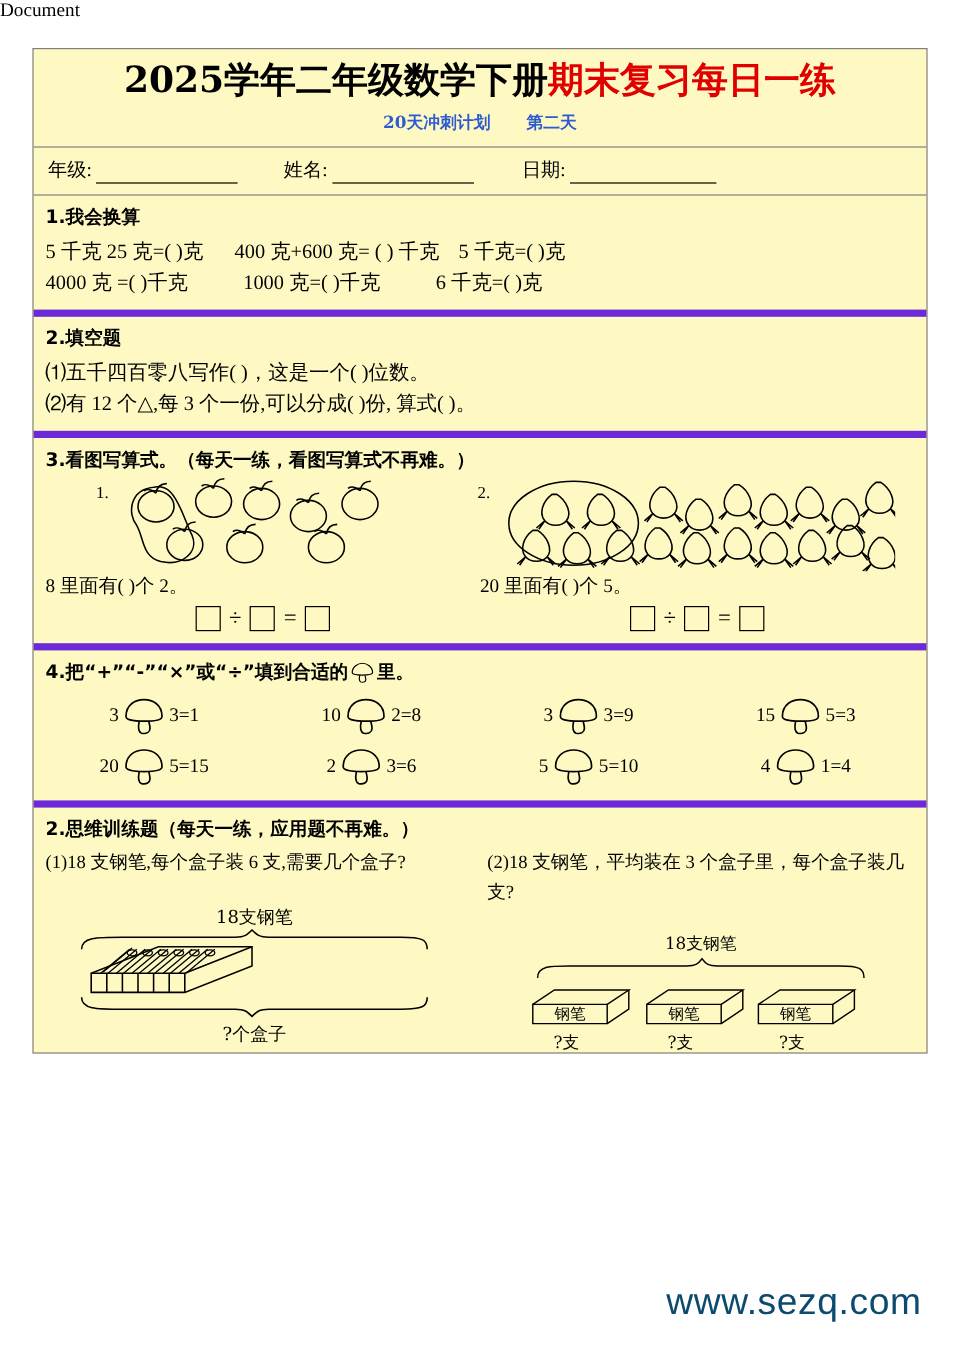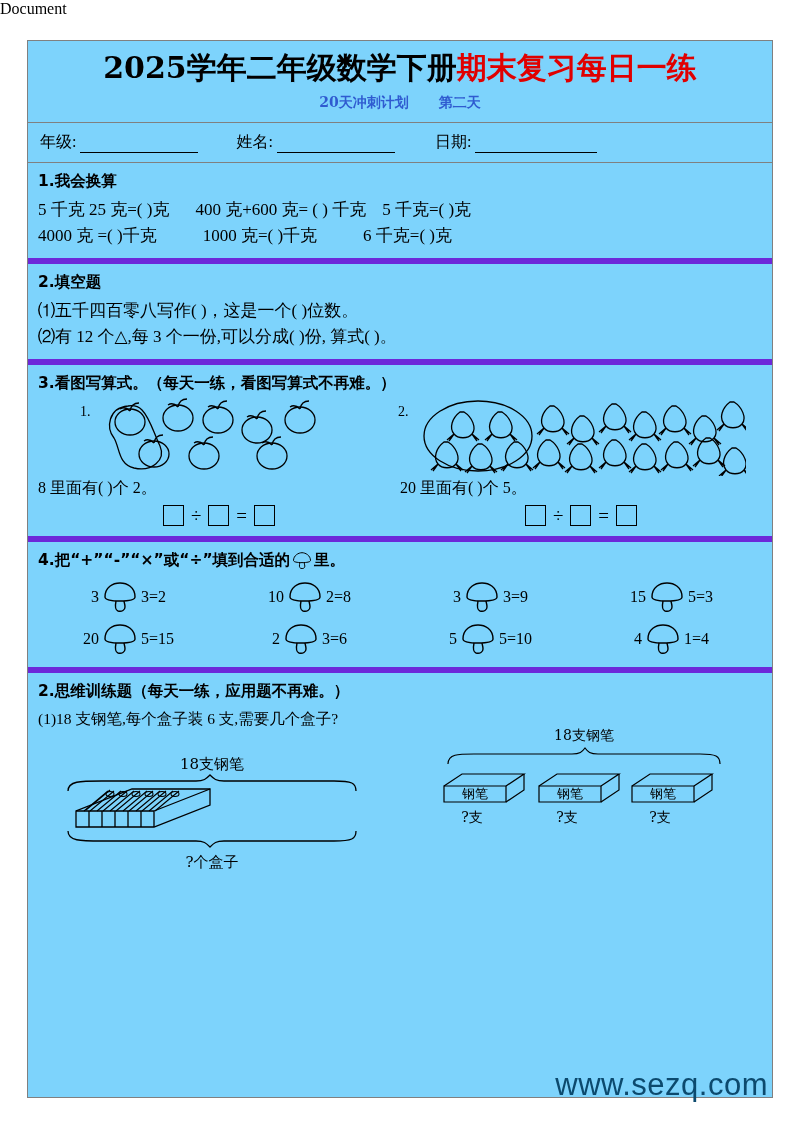--- a/index.html
+++ b/index.html
@@ -12,24 +12,24 @@
     height: 1131px;
     position: relative;
     font-family: "Liberation Serif", "DejaVu Serif", serif;
     overflow: hidden;
   }
   .page {
     position: absolute;
     left: 27px;
     top: 40px;
     width: 746px;
-    height: 1058px;
+    height: 838px;
     border: 1px solid #808080;
     box-sizing: border-box;
-    background: #7dd3fc;
+    background: #fef9c3;
   }
 
   
   .title-block {
     border-bottom: 1px solid #808080;
     padding: 8px 0 10px 0;
     text-align: center;
   }
   .main-title {
     font-family: "DejaVu Serif", "Liberation Serif", serif;
@@ -392,21 +392,21 @@
 
     <div class="mushroom-row">
       <div class="mush-item">
         <span class="lhs">3</span>
         <svg width="38" height="32" viewBox="0 0 38 32">
             <g fill="none" stroke="#000" stroke-width="1.4">
               <path d="M4 16 C4 6 12 2 19 2 C26 2 34 6 34 16 C34 19 27 20 19 20 C11 20 4 19 4 16 Z"></path>
               <path d="M15 20 C14 25 14 29 17 30 C21 31 24 29 24 26 C24 23 23 21 23 20"></path>
             </g>
           </svg>
-        <span class="rhs">3=2</span>
+        <span class="rhs">3=1</span>
       </div>
       <div class="mush-item">
         <span class="lhs">10</span>
         <svg width="38" height="32" viewBox="0 0 38 32">
             <g fill="none" stroke="#000" stroke-width="1.4">
               <path d="M4 16 C4 6 12 2 19 2 C26 2 34 6 34 16 C34 19 27 20 19 20 C11 20 4 19 4 16 Z"></path>
               <path d="M15 20 C14 25 14 29 17 30 C21 31 24 29 24 26 C24 23 23 21 23 20"></path>
             </g>
           </svg>
         <span class="rhs">2=8</span>
@@ -511,20 +511,21 @@
                 <ellipse cx="100" cy="39" rx="4" ry="2.5"></ellipse>
                 <ellipse cx="113" cy="39" rx="4" ry="2.5"></ellipse>
               </g>
             </g>
             <text x="150" y="112" font-family="DejaVu Serif, serif" font-size="15" text-anchor="middle" fill="#000">?个盒子</text>
           </svg>
         </div>
       </div>
 
       <div class="word-col right">
+        <div class="word-text">(2)18 支钢笔，平均装在 3 个盒子里，每个盒子装几支?</div>
         <div class="diagram-wrap d2">
           <svg width="300" height="112" viewBox="0 0 300 112">
             <text x="150" y="16" font-family="DejaVu Serif, serif" font-size="14" text-anchor="middle" fill="#000">18支钢笔</text>
             <g fill="none" stroke="#000" stroke-width="1.2">
               <path d="M14 40 C14 30 24 30 40 30 L138 30 C146 30 148 28 151 24 C154 28 156 30 164 30 L266 30 C282 30 286 32 286 40"></path>
 
               <g transform="translate(10,44)">
                 <path d="M0 18 L0 34 L62 34 L62 18 Z"></path>
                 <path d="M0 18 L18 6 L80 6 L62 18"></path>
                 <path d="M80 6 L80 22 L62 34"></path>

